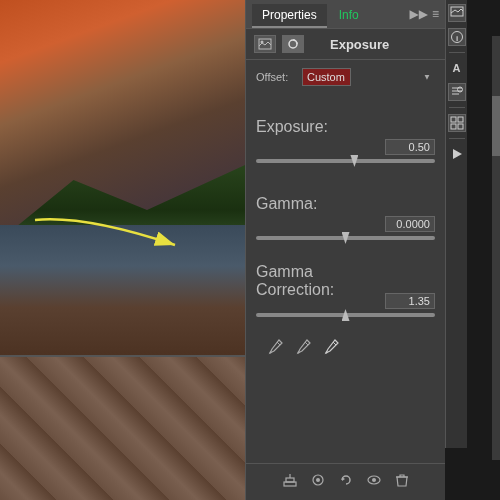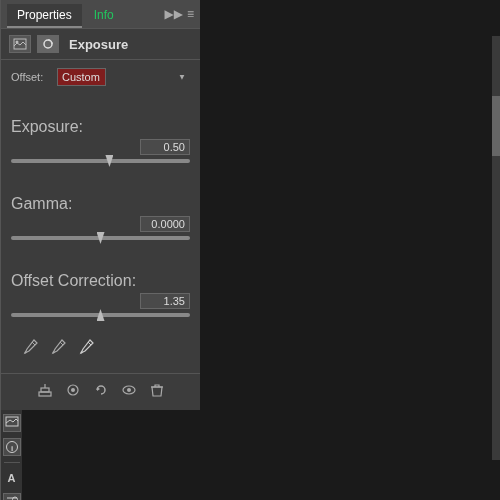--- a/index.html
+++ b/index.html
@@ -10,21 +10,20 @@
       background: #1a1a1a;
       font-family: Arial, sans-serif;
       font-size: 12px;
       color: #ccc;
     }
 
     .main-container {
       display: flex;
       width: 500px;
       height: 448px;
-      flex-direction: column;
     }
 
     
     .photo-area {
       width: 245px;
       height: 500px;
       position: relative;
       overflow: hidden;
       background: #2a2a2a;
     }
@@ -121,21 +120,21 @@
     }
 
     .adj-icon.active {
       background: #666;
     }
 
     .adj-title {
       font-size: 13px;
       font-weight: bold;
       color: #ddd;
-      margin-left: 4px;
+      margin-left: 20px;
     }
 
     
     .controls-area {
       flex: 1;
       padding: 8px 10px;
       overflow: hidden;
     }
 
     .control-row {
@@ -416,21 +415,21 @@
           <span class="control-label">Gamma:</span>
           <span class="control-value">0.0000</span>
         </div>
         <div class="slider-track">
           <div class="slider-thumb" style="left: 50%;"></div>
         </div>
       </div>
 
       <div class="control-row">
         <div class="control-label-row">
-          <span class="control-label">Offset Correction:</span>
+          <span class="control-label">Gamma Correction:</span>
           <span class="control-value">1.35</span>
         </div>
         <div class="slider-track">
           <div class="slider-thumb up" style="left: 50%;"></div>
         </div>
       </div>
 
       <div class="eyedropper-row">
         <div class="eyedropper-icon">
           <svg width="18" height="18" viewBox="0 0 18 18">

